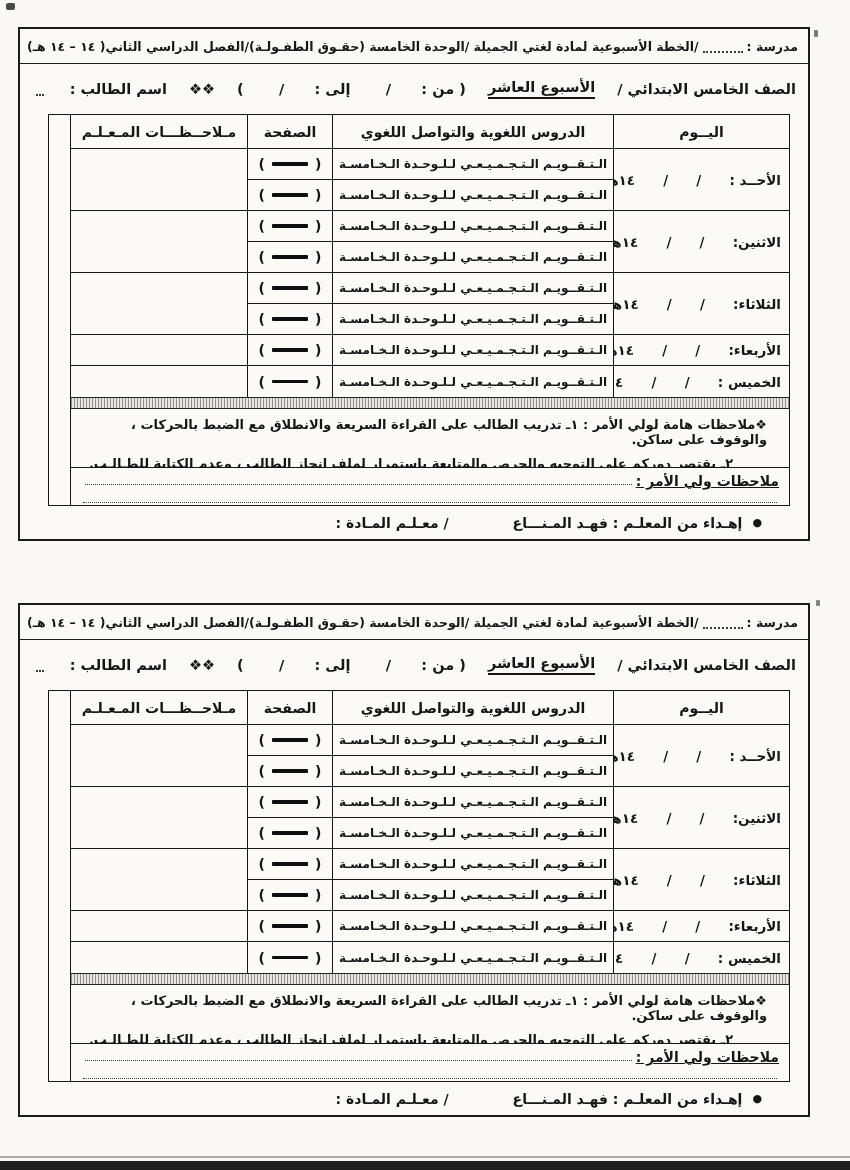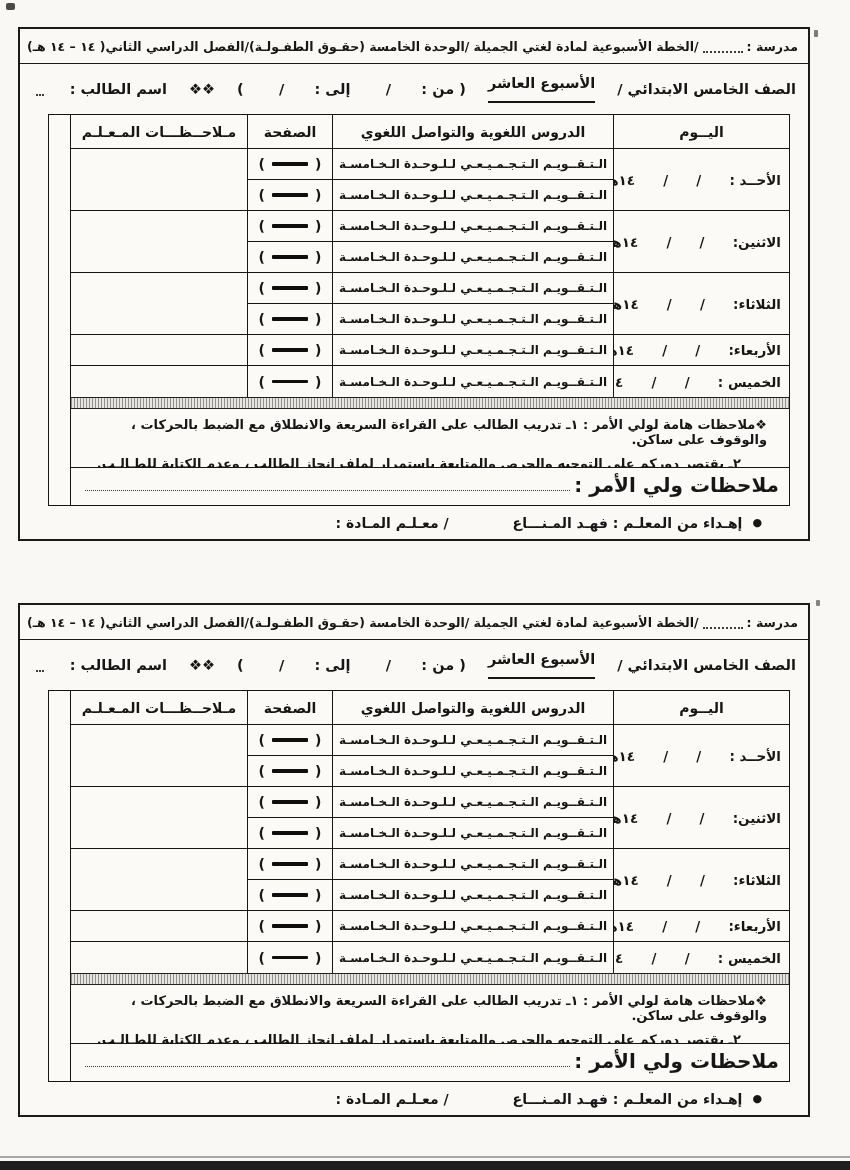--- a/index.html
+++ b/index.html
@@ -24,21 +24,21 @@
   }
   .hdr .dots{flex:0 1 150px;min-width:40px;}
   .dots{border-bottom:2px dotted #3c3c3c;height:11px;margin:0 4px;}
   .hdr-title{flex:0 0 auto;}
   
   .classline{
     height:50px;display:flex;align-items:center;padding:0 12px;font-size:14.5px;
     white-space:nowrap;overflow:hidden;
   }
   .classline .seg{margin-left:22px;}
-  .week{border-bottom:2.2px solid #141414;padding-bottom:10px;}
+  .week{border-bottom:2.2px solid #141414;padding-bottom:2px;}
   .pre{white-space:pre;}
   .classline .dots{flex:1 1 40px;}
   
   .inner-block{
     margin:0 18px 0 28px;border:1.6px solid #161616;display:grid;
     grid-template-columns:1fr 21px;direction:rtl;background:#fbfaf7;
   }
   .main-col{border-left:1.4px solid #161616;min-width:0;}
   .strip{background:#fbfaf7;}
   
@@ -57,24 +57,24 @@
   .pg{direction:ltr;font-size:14px;display:flex;align-items:center;}
   .bar{display:inline-block;width:36px;height:3.5px;background:#0e0e0e;margin:0 7px;border-radius:1px;}
   
   .hatch{
     height:12px;border-top:1.4px solid #222;border-bottom:1.4px solid #222;
     background:repeating-linear-gradient(90deg,#8f8f8c 0 1px,#e6e5e1 1px 3px);
     box-sizing:border-box;
   }
   
   .imp-notes{height:58px;padding:8px 22px 0 10px;box-sizing:border-box;font-size:13px;overflow:hidden;}
-  .imp-line2{margin-top:9px;padding-right:26px;}
+  .imp-line2{margin-top:9px;padding-right:26px;text-align:center;}
   
   .parent-notes{height:38px;border-top:1.4px solid #161616;padding:5px 10px 0 10px;box-sizing:border-box;overflow:hidden;}
-  .pn-line{display:flex;align-items:center;font-size:20px;}
+  .pn-line{display:flex;align-items:flex-start;font-size:14px;text-decoration:underline;}
   .pn-line .dots{flex:1 1 40px;border-bottom-width:1.6px;}
   .pn-dots2{border-bottom:1.6px dotted #3c3c3c;height:10px;margin:3px 2px 0 2px;}
   
   .footer-row{height:33px;display:flex;align-items:center;padding-right:46px;gap:64px;font-size:14px;}
   .bullet{font-size:11px;margin-left:10px;}
   .ded{display:flex;align-items:center;}
   
   .band-line{position:absolute;left:0;top:1156px;width:850px;height:2px;background:#a9a8a4;}
   .band{position:absolute;left:0;top:1161px;width:850px;height:9px;background:#1f1f1f;}
   .speck1{position:absolute;left:6px;top:3px;width:9px;height:7px;background:#4a4a46;border-radius:2px;}

